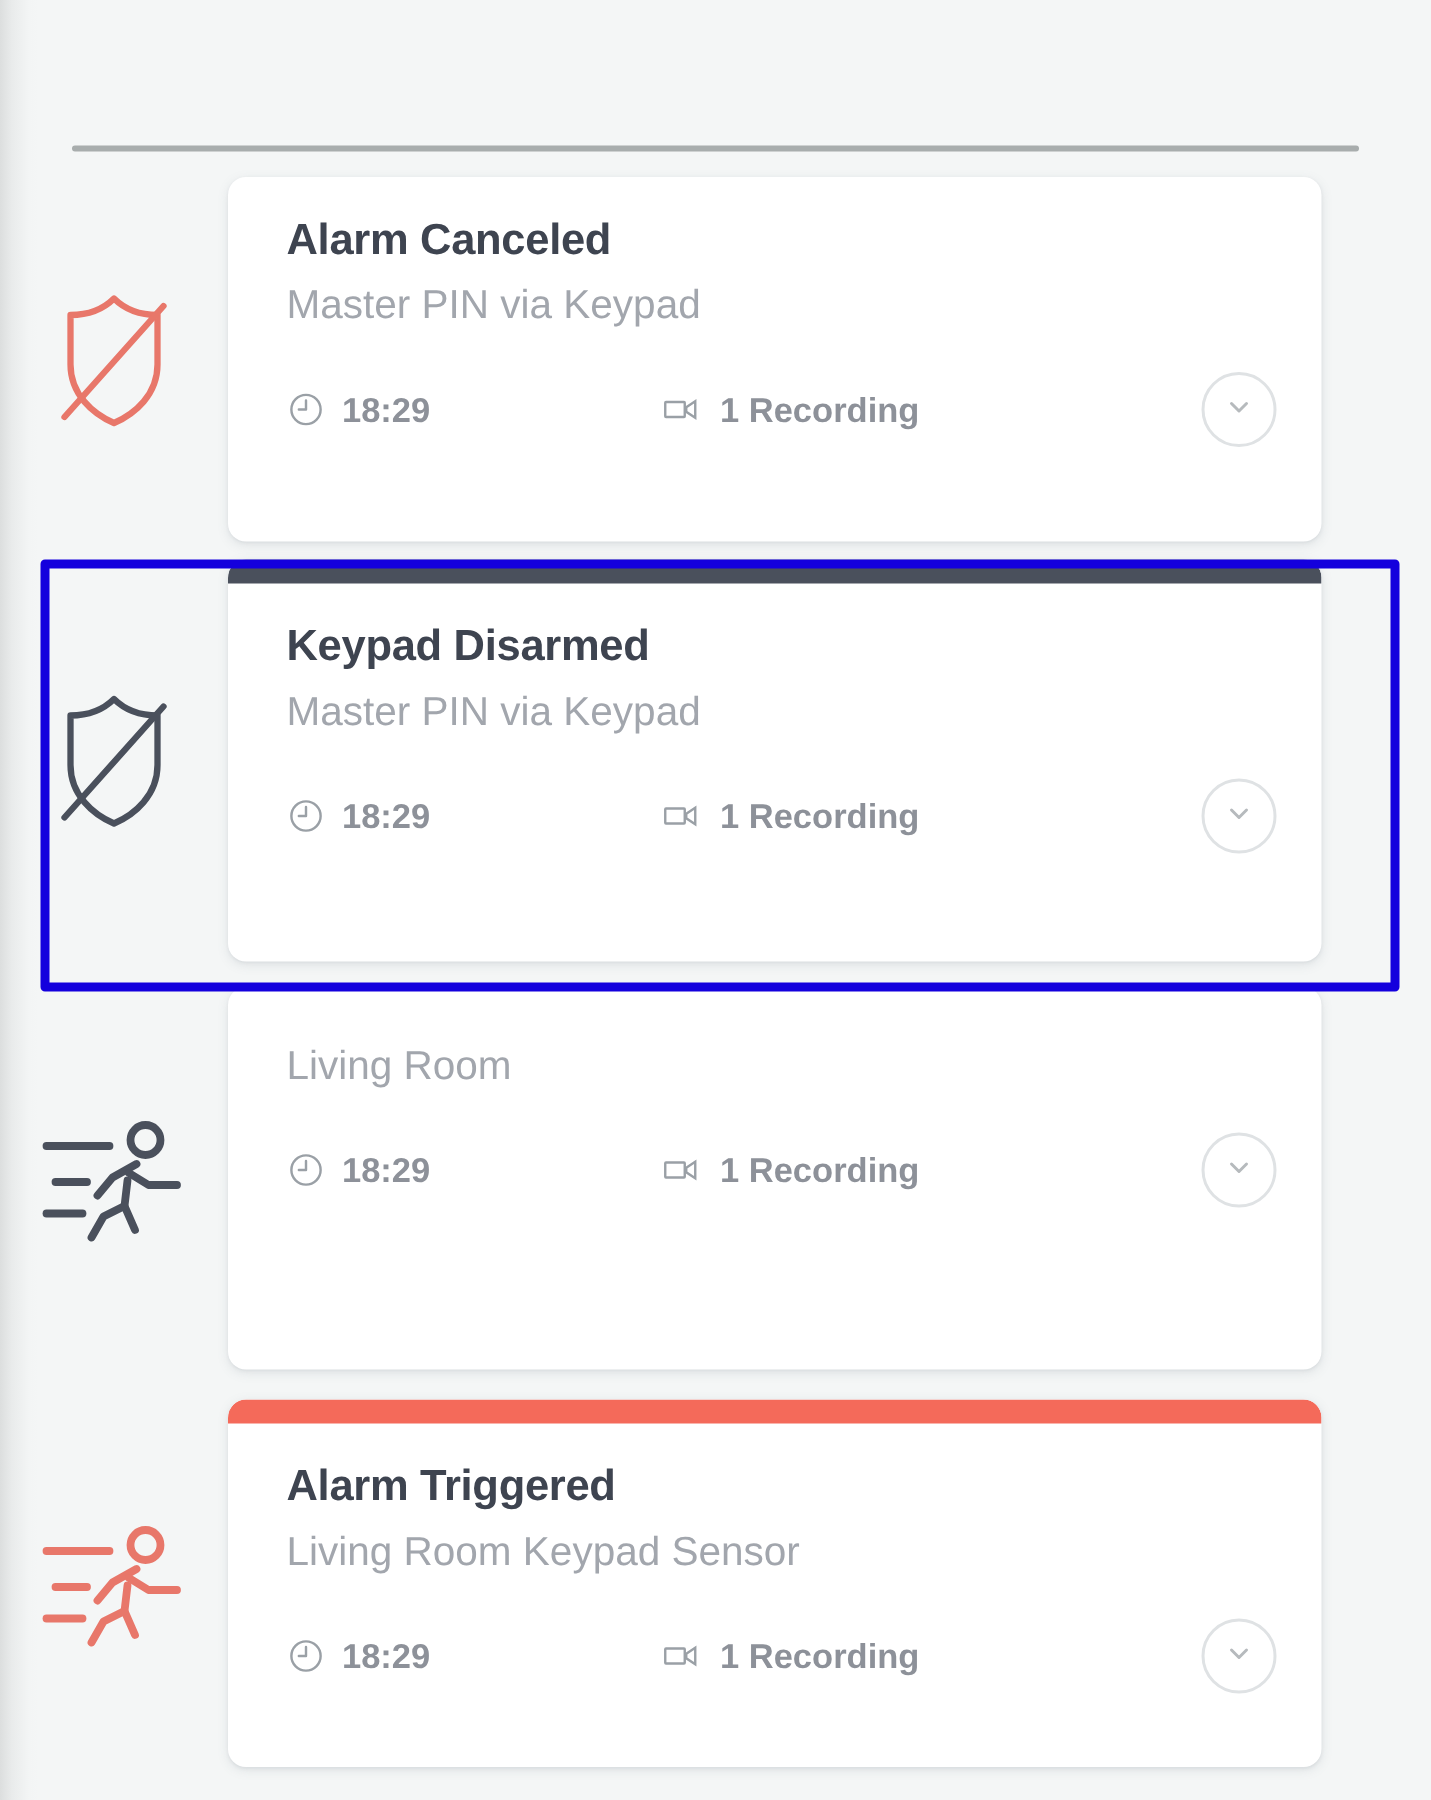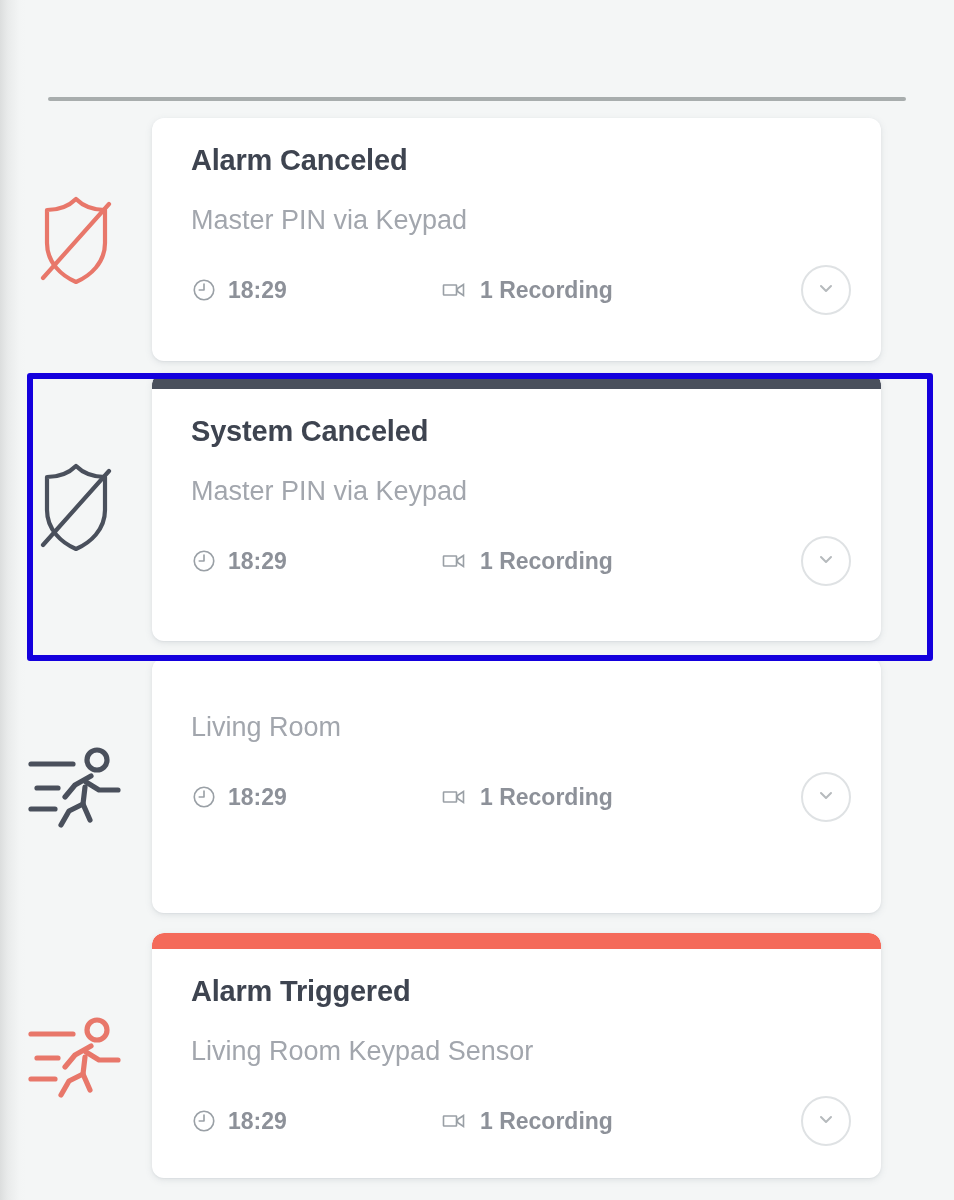--- a/index.html
+++ b/index.html
@@ -90,21 +90,21 @@
 
   .card-title {
     font-size: 29px;
     font-weight: bold;
     color: #3e4450;
     letter-spacing: -0.2px;
     line-height: 1.15;
   }
 
   .card-subtitle {
-    margin-top: 28px;
+    margin-top: 11px;
     font-size: 27px;
     font-weight: normal;
     color: #a2a6ad;
     line-height: 1.15;
   }
 
   .card-meta {
     margin-top: 29px;
     display: flex;
     align-items: center;
@@ -203,21 +203,21 @@
   <div class="event-row" style="position: absolute; left: 0px; top: 255px; height: 268px;">
     <div class="icon-col">
           <svg width="88" height="98" viewBox="0 0 44 49" fill="none" stroke="#4a505c" stroke-width="2.1" stroke-linecap="round" stroke-linejoin="round">
             <path d="M22 4 C17.5 8.5 11.5 9.5 7.5 9.5 L7.5 26 C7.5 36 15 42.5 22 45.5 C29 42.5 36.5 36 36.5 26 L36.5 9.5 C32.5 9.5 26.5 8.5 22 4 Z"></path>
             <path d="M38.5 6.5 L5.5 43.5"></path>
           </svg>
         </div>
     <div class="card">
       <div class="card-topbar" style="background: rgb(74, 80, 92);"></div>
       <div class="card-body">
-        <div class="card-title">System Canceled</div>
+        <div class="card-title">Keypad Disarmed</div>
         <div class="card-subtitle">Master PIN via Keypad</div>
         <div class="card-meta">
           <div class="meta-item meta-time">
             <span class="meta-ico">
               <svg width="26" height="26" viewBox="0 0 24 24" fill="none" stroke="#9aa0a6" stroke-width="1.5">
                 <circle cx="12" cy="12" r="9"></circle>
                 <path d="M12 12 L12 6.5 M12 12 L7.6 12" stroke-linecap="round"></path>
               </svg>
             </span>
             <span class="meta-text">18:29</span>

